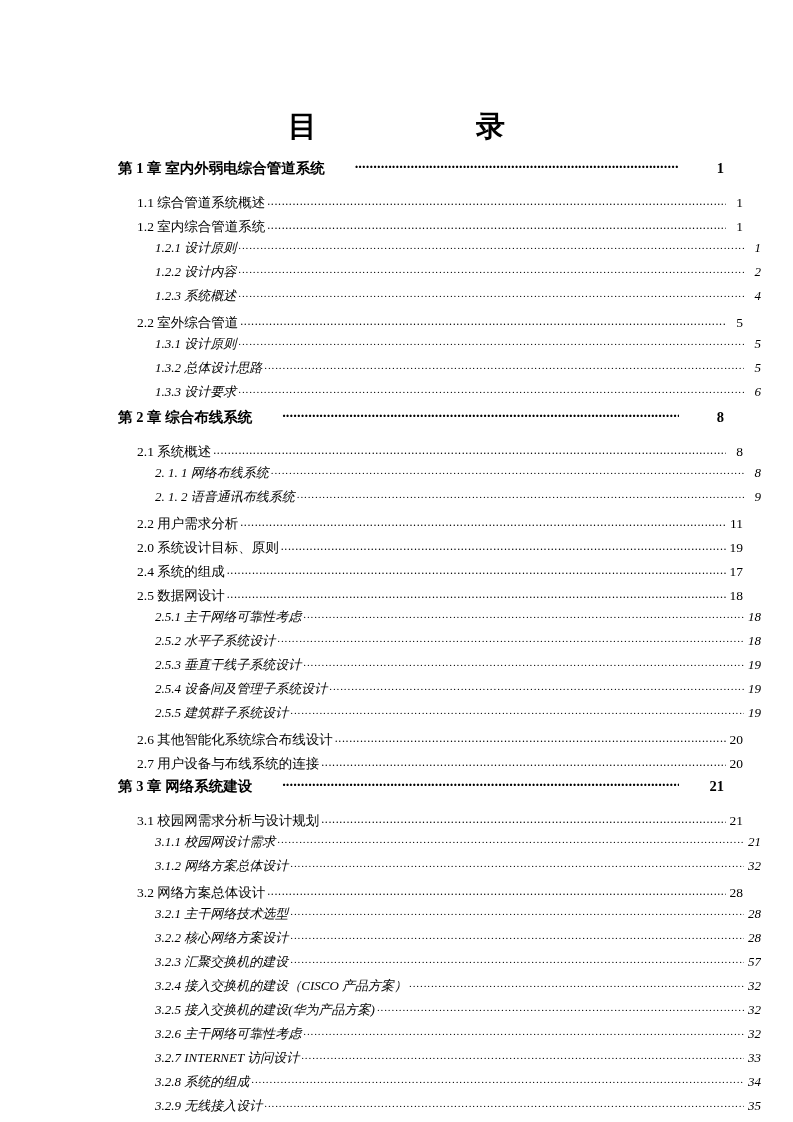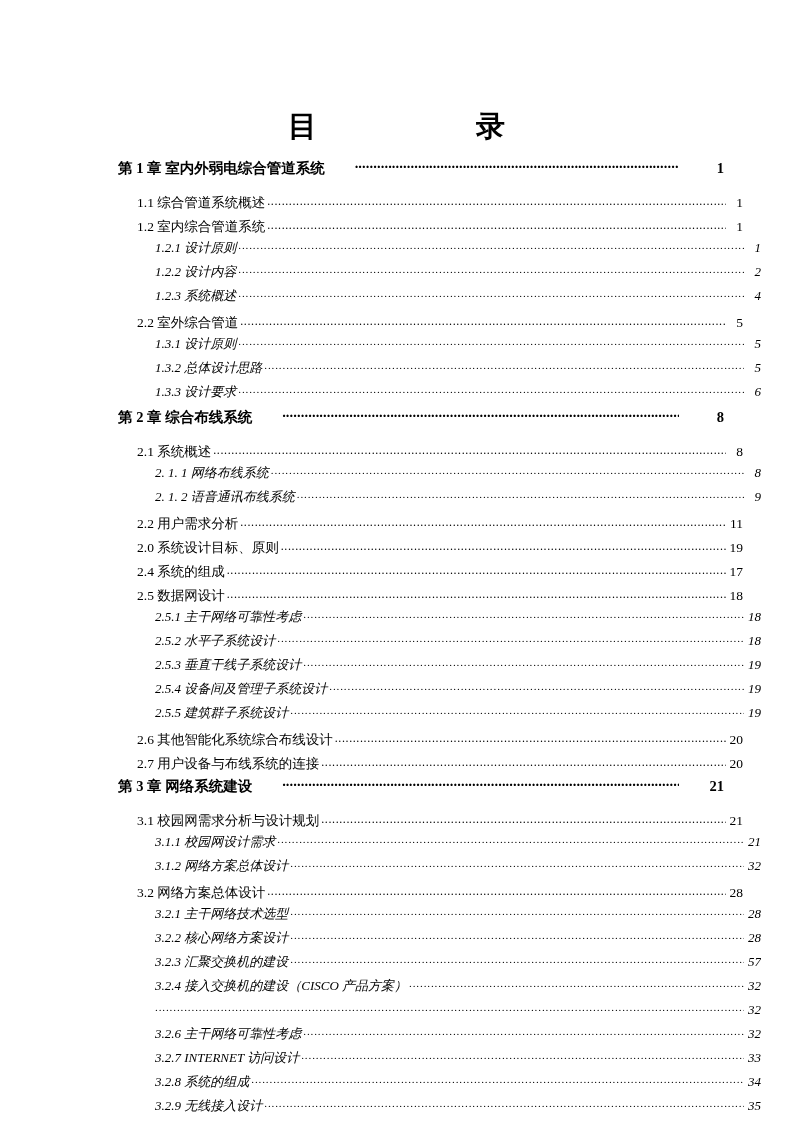--- a/index.html
+++ b/index.html
@@ -294,20 +294,21 @@
         <span class="toc-label">3.2.3   汇聚交换机的建设</span>
         <span class="toc-leader"></span>
         <span class="toc-page">57</span>
       </div>
       <div class="toc-row lvl3">
         <span class="toc-label">3.2.4   接入交换机的建设（CISCO 产品方案）</span>
         <span class="toc-leader"></span>
         <span class="toc-page">32</span>
       </div>
       <div class="toc-row lvl3">
+        <span class="toc-label">3.2.5   接入交换机的建设(华为产品方案)</span>
         <span class="toc-leader"></span>
         <span class="toc-page">32</span>
       </div>
       <div class="toc-row lvl3">
         <span class="toc-label">3.2.6   主干网络可靠性考虑</span>
         <span class="toc-leader"></span>
         <span class="toc-page">32</span>
       </div>
       <div class="toc-row lvl3">
         <span class="toc-label">3.2.7 INTERNET  访问设计</span>

